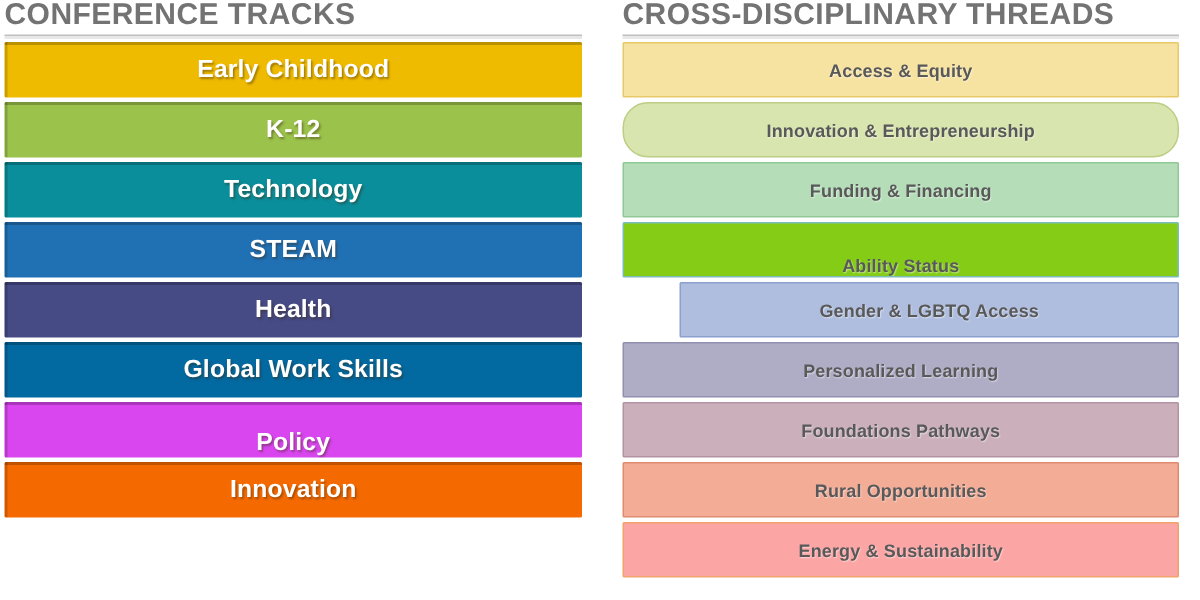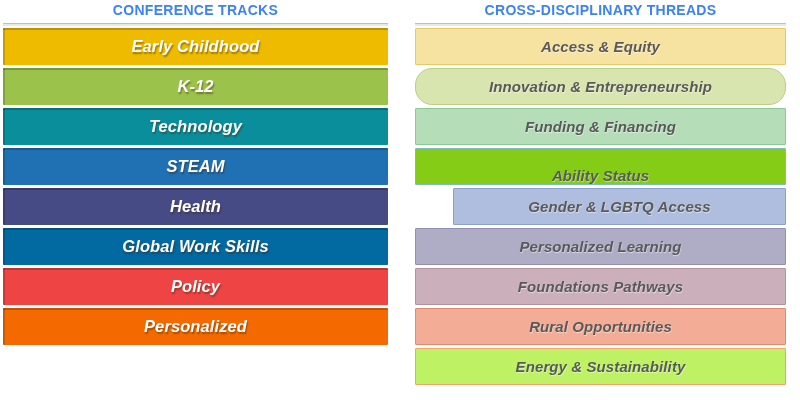--- a/index.html
+++ b/index.html
@@ -28,37 +28,36 @@
     width: 400px;
     padding: 0 12px 0 3px;
   }
   .column.right {
     width: 400px;
     padding: 0 14px 0 15px;
   }
   .col-header {
     height: 21px;
     line-height: 21px;
-    text-align: center;
-    font-size: 14px;
+    text-align: left;
+    font-size: 20px;
     font-weight: bold;
     letter-spacing: 0.3px;
-    color: #3b82f6;
+    color: #737373;
     white-space: nowrap;
   }
   .header-rule {
     height: 3px;
     margin: 2px 0 2px 0;
     background: linear-gradient(to bottom, #bfbfbf 0px, #bfbfbf 1px, #e8e8e8 1px, #e8e8e8 3px);
   }
   .bars {
     display: flex;
     flex-direction: column;
     gap: 3px;
-    font-style: italic;
   }
   .bar {
     position: relative;
     height: 37px;
     box-sizing: border-box;
     display: flex;
     align-items: center;
     justify-content: center;
     overflow: hidden;
   }
@@ -95,21 +94,21 @@
   }
   
   .column.right .bar {
     border-style: solid;
     border-width: 1.5px;
     border-radius: 1px;
   }
   .column.right .bar-label {
     color: #595959;
     font-weight: bold;
-    font-size: 15px;
+    font-size: 12px;
     letter-spacing: 0.1px;
     text-shadow: 0.5px 1px 1px rgba(255,255,255,0.55);
     white-space: nowrap;
   }
 </style>
 </head>
 <body style="background: rgb(255, 255, 255);">
 
 <div class="board">
 
@@ -129,25 +128,25 @@
       </div>
       <div class="bar" style="background: rgb(32, 112, 180);">
         <span class="bar-label">STEAM</span>
       </div>
       <div class="bar" style="background: rgb(70, 74, 133);">
         <span class="bar-label">Health</span>
       </div>
       <div class="bar" style="background: #0369a1;">
         <span class="bar-label">Global Work Skills</span>
       </div>
-      <div class="bar" style="background: #ef4444;">
+      <div class="bar" style="background: #d946ef; align-items: flex-end;">
         <span class="bar-label">Policy</span>
       </div>
       <div class="bar" style="background: rgb(245, 106, 0);">
-        <span class="bar-label">Personalized</span>
+        <span class="bar-label">Innovation</span>
       </div>
 
     </div>
   </div>
 
   <div class="column right">
     <div class="col-header">CROSS-DISCIPLINARY THREADS</div>
     <div class="header-rule"></div>
     <div class="bars">
 
@@ -168,20 +167,20 @@
       </div>
       <div class="bar" style="background: rgb(175, 172, 198); border-color: rgb(146, 144, 176);">
         <span class="bar-label">Personalized Learning</span>
       </div>
       <div class="bar" style="background: rgb(203, 176, 188); border-color: rgb(179, 147, 162);">
         <span class="bar-label">Foundations Pathways</span>
       </div>
       <div class="bar" style="background: rgb(243, 172, 150); border-color: rgb(224, 139, 112);">
         <span class="bar-label">Rural Opportunities</span>
       </div>
-      <div class="bar" style="background: #bef264; border-color: rgb(240, 163, 106);">
+      <div class="bar" style="background: #fca5a5; border-color: rgb(240, 163, 106);">
         <span class="bar-label">Energy &amp; Sustainability</span>
       </div>
 
     </div>
   </div>
 
 </div>
 
 </body></html>

